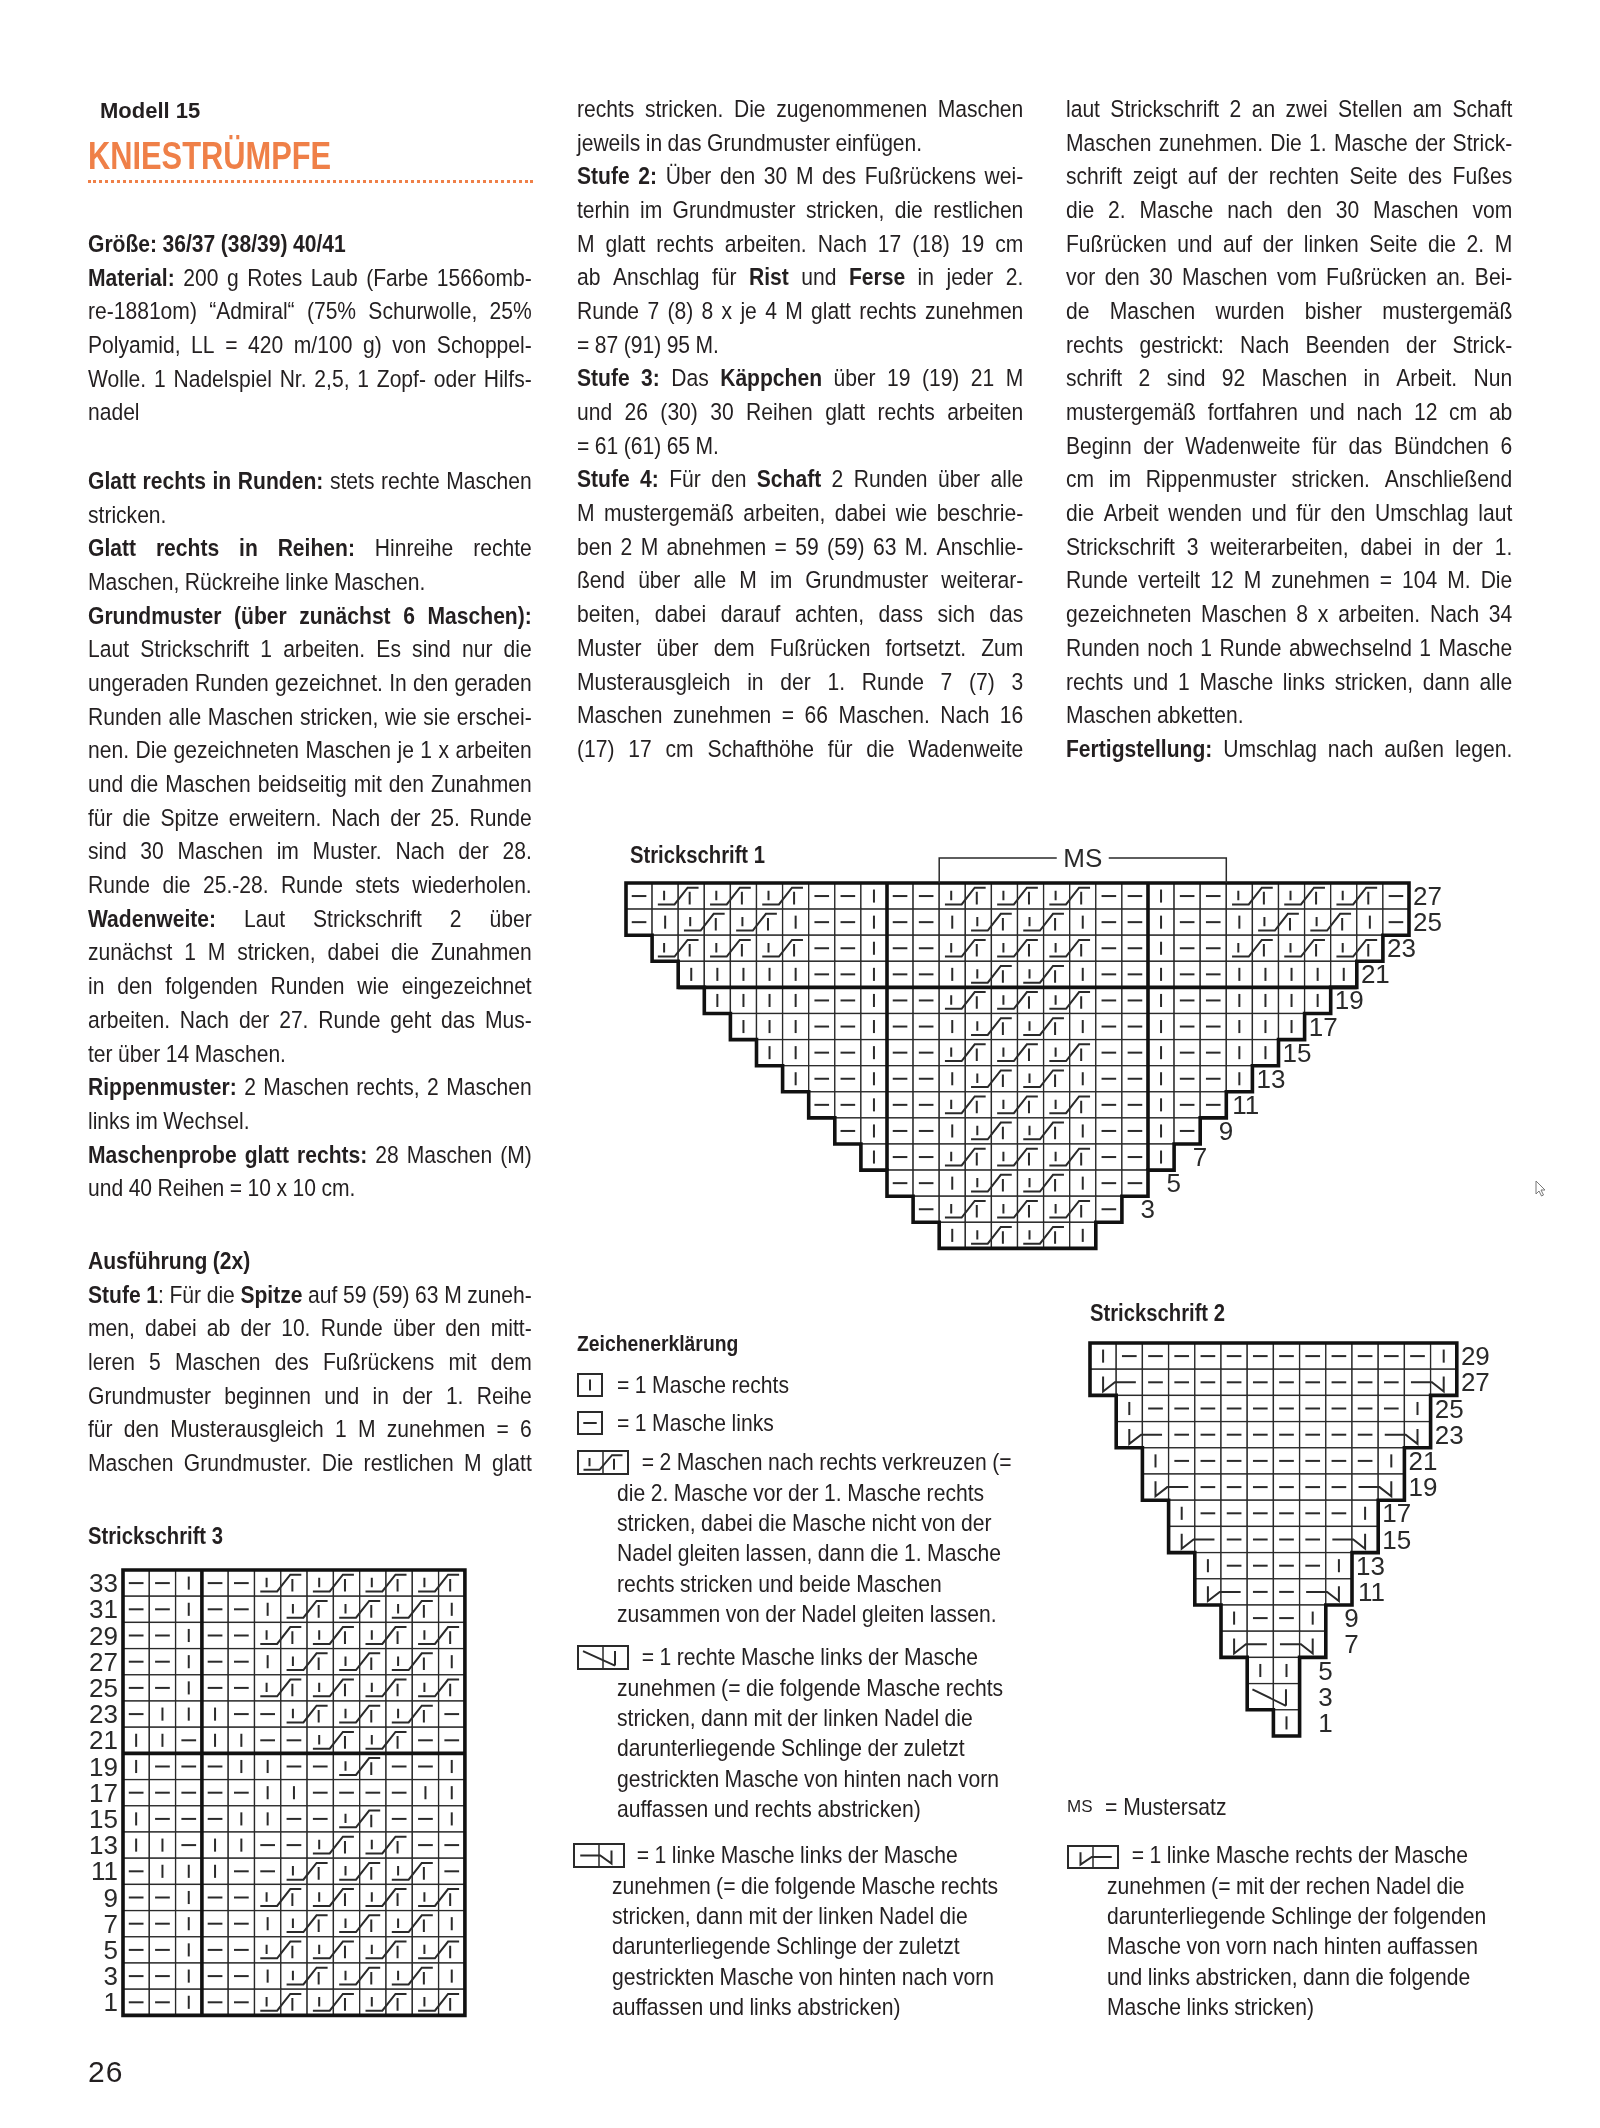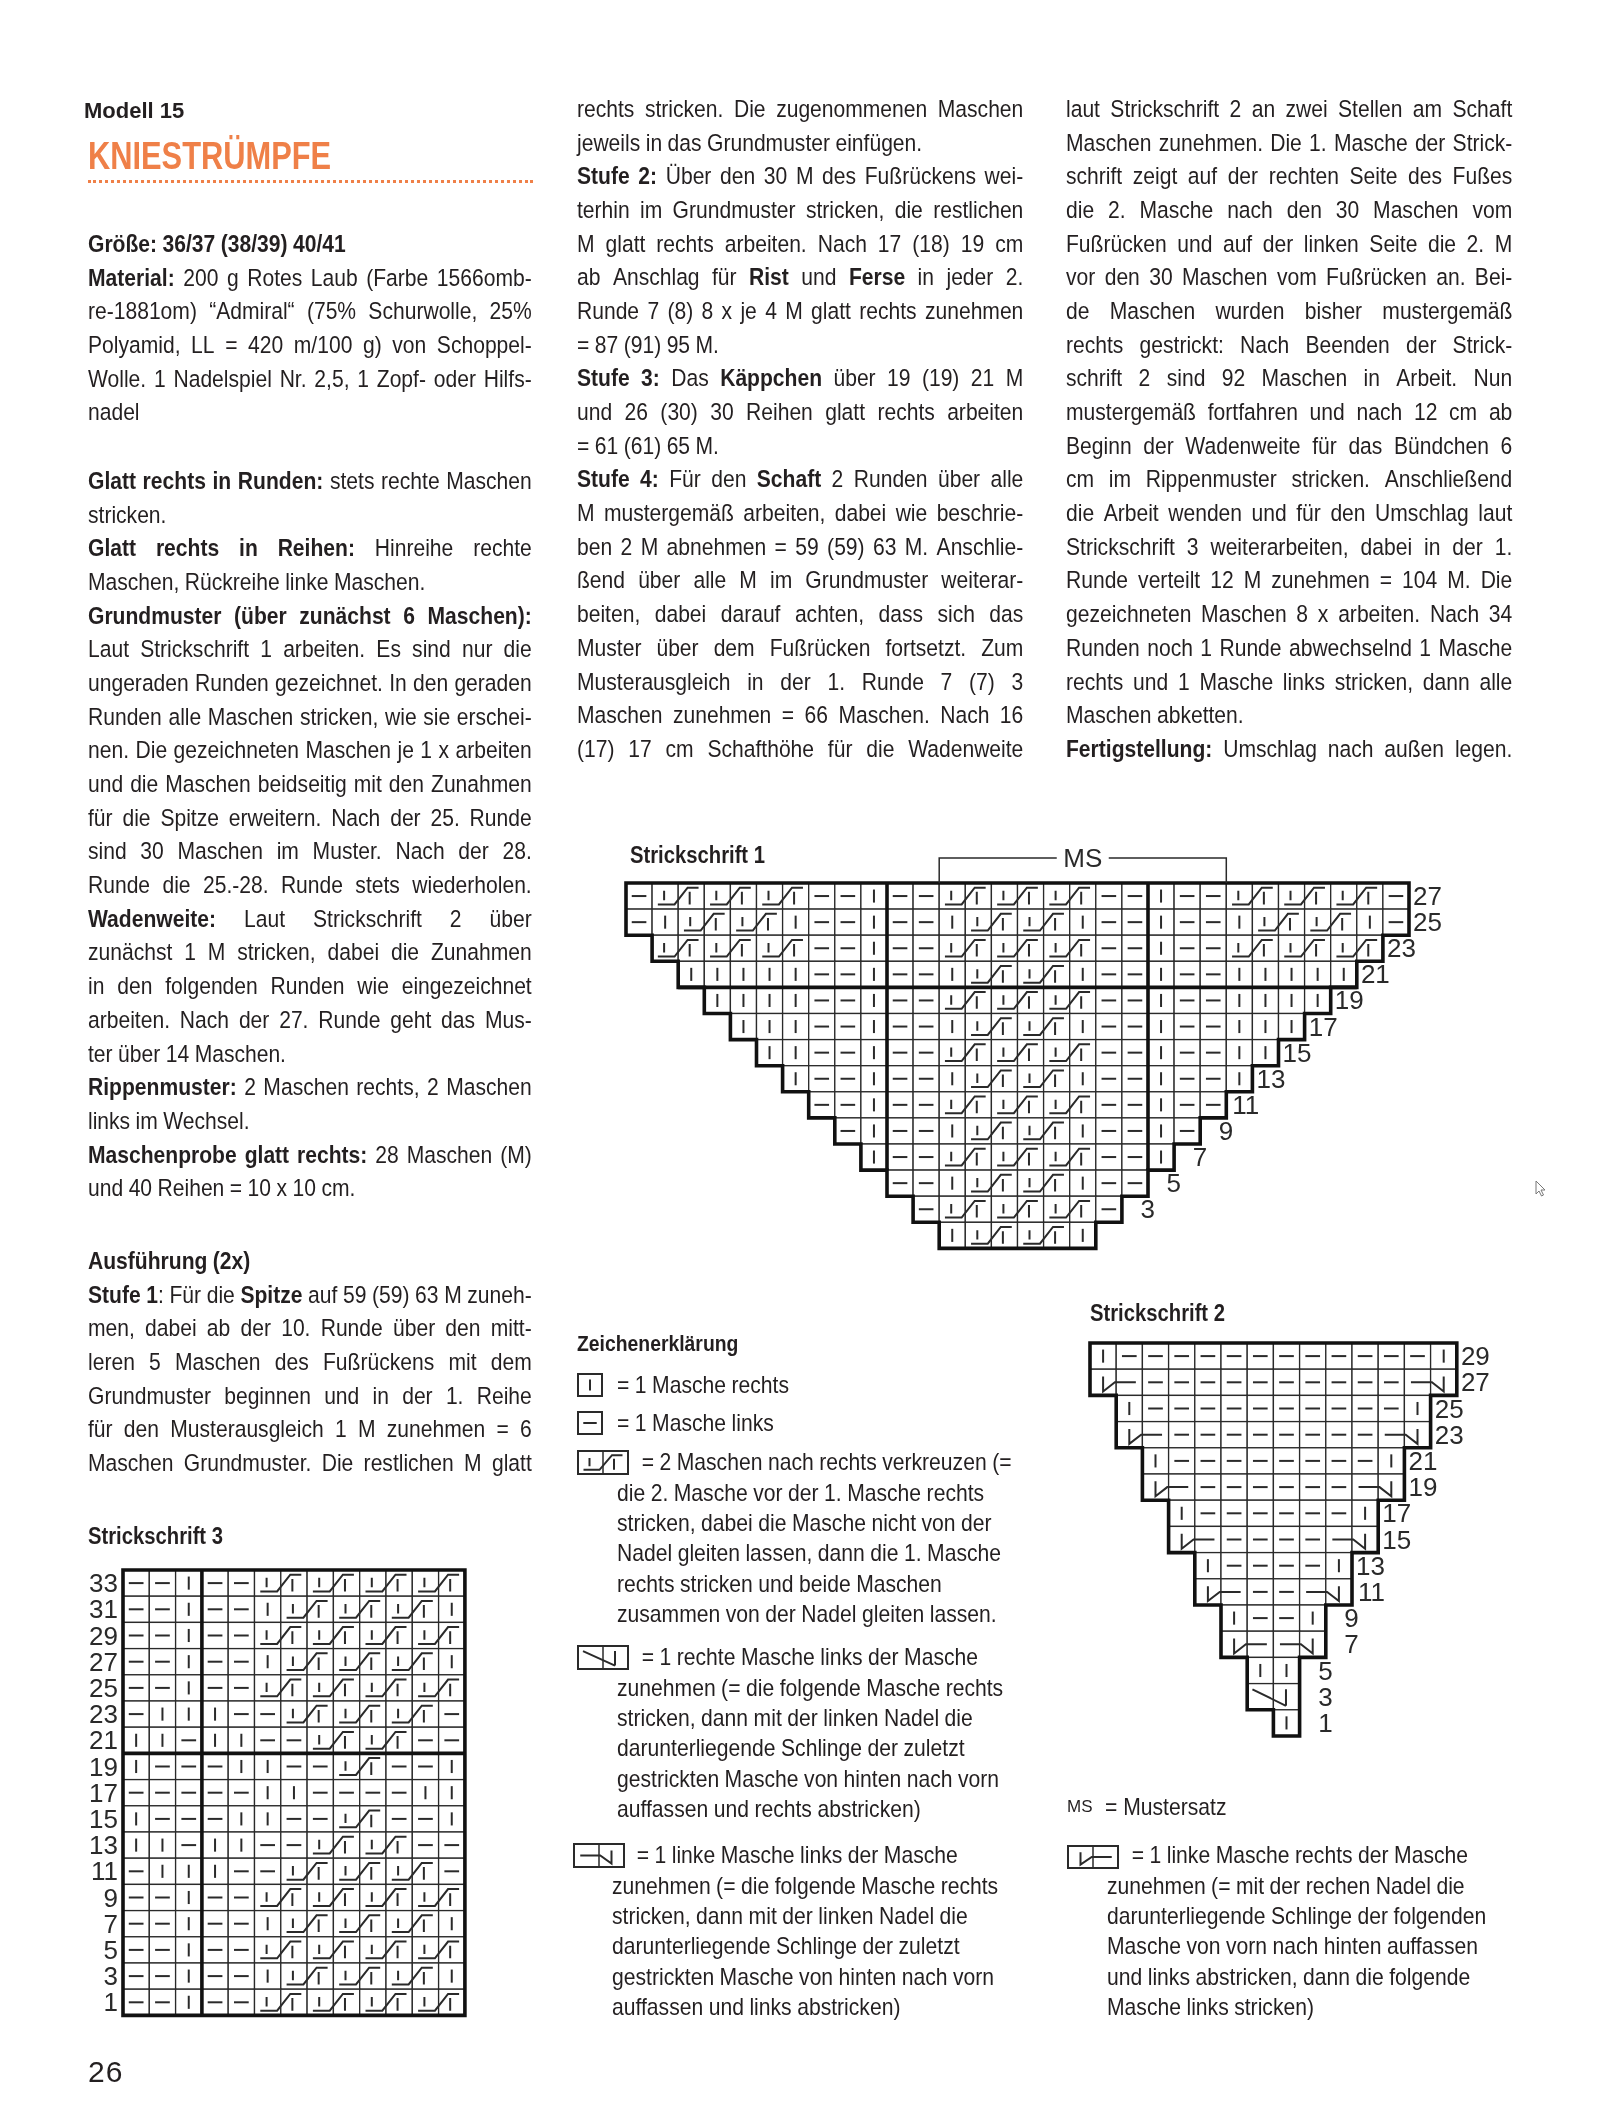--- a/index.html
+++ b/index.html
@@ -1,18 +1,18 @@
 <!DOCTYPE html>
 <html><head>
 <meta charset="utf-8">
 <style>
 html,body{margin:0;padding:0;background:#fff;}
 #page{position:relative;width:1600px;height:2128px;overflow:hidden;background:#fff;color:#231f20;font-family:"Liberation Sans",sans-serif;}
 .abs{position:absolute;}
-.model{left:84px;top:99px;font-size:22px;font-weight:bold;line-height:24px;white-space:nowrap;}
+.model{left:100px;top:99px;font-size:22px;font-weight:bold;line-height:24px;white-space:nowrap;}
 .title{left:88px;top:135px;font-size:39px;font-weight:bold;line-height:42px;color:#ef8048;transform:scaleX(.79);transform-origin:0 0;white-space:nowrap;}
 .dots{left:88px;top:180px;width:445px;height:0;border-top:3px dotted #ef8048;}
 .tblock{position:absolute;transform:scaleX(.86);transform-origin:0 0;font-size:24.5px;}
 .tl{display:flex;height:33.7px;align-items:center;white-space:nowrap;}
 .tl.j{justify-content:space-between;}
 .tl:not(.j) .w{margin-right:.26em;}
 .tl b{font-weight:bold;}
 .heading{position:absolute;font-size:23px;font-weight:bold;line-height:24px;transform:scaleX(.88);transform-origin:0 0;white-space:nowrap;}
 .leg{position:absolute;transform:scaleX(.88);transform-origin:0 0;font-size:24px;}
 .leg .tl{height:30.4px;}

